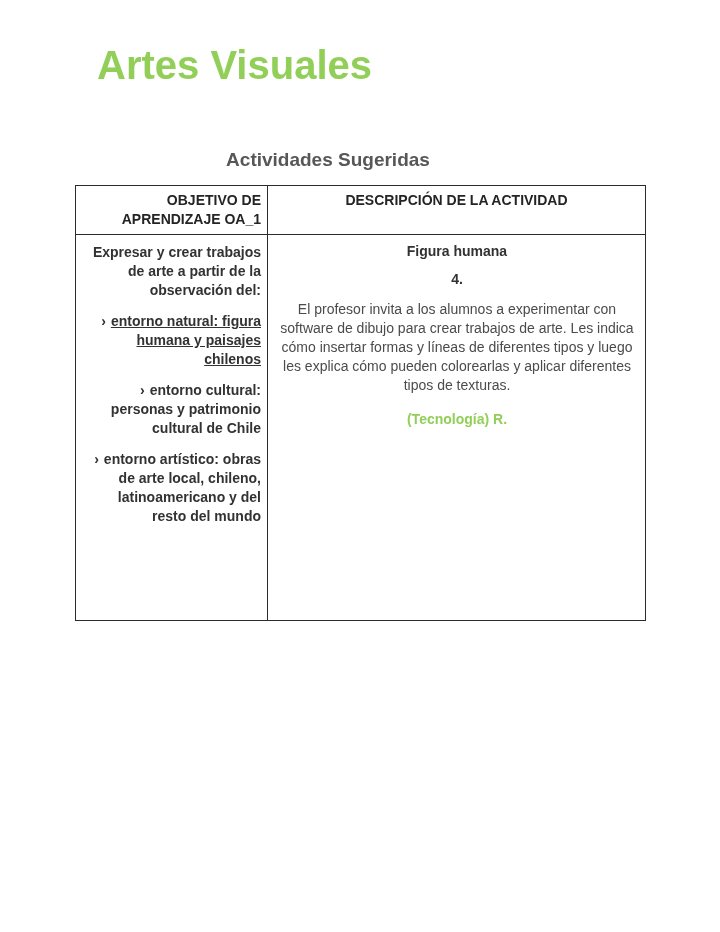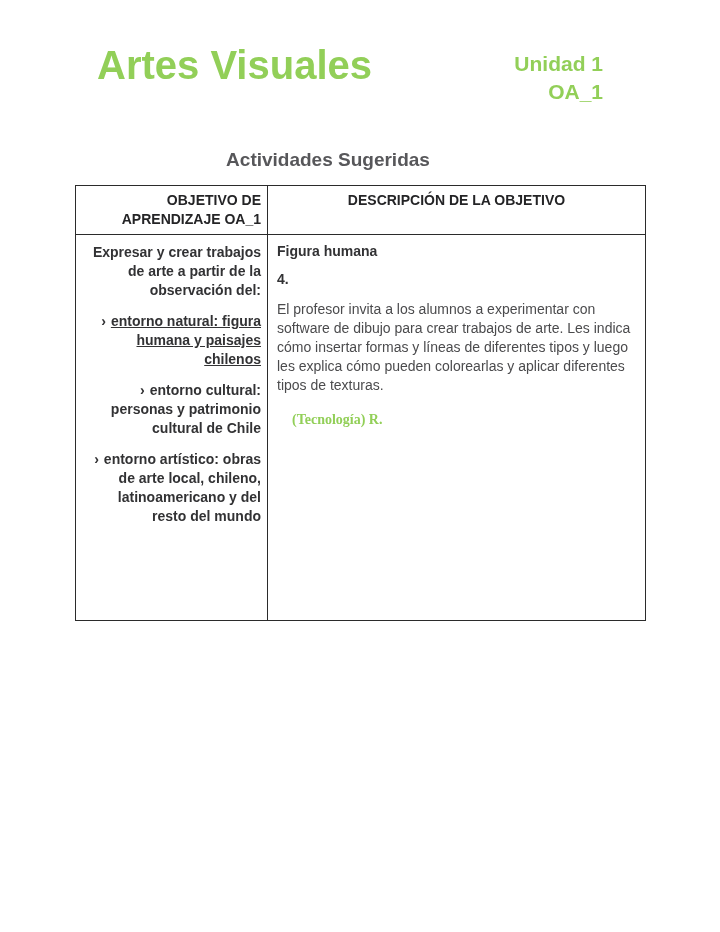--- a/index.html
+++ b/index.html
@@ -68,54 +68,51 @@
   td.objective-cell{
     padding:8px 6px;
     font-size:14px;font-weight:bold;line-height:19px;
     color:var(--text-body);
     text-align:right;
   }
   td.activity-cell{
     padding:7px 8px 7px 9px;
     font-size:14px;line-height:19px;
     color:var(--text-gray);
+    text-align:center;
   }
 
   .objective-cell p{margin:0 0 12px;}
   .bullet .marker{margin-right:5px;text-decoration:none;display:inline-block;}
   .bullet .u{text-decoration:underline;}
 
   .act-title{font-weight:bold;color:var(--text-body);margin:0 0 9px;}
   .act-number{font-weight:bold;color:var(--text-body);margin:0 0 11px;}
   .act-desc{margin:0 0 10px;}
-  .act-tag{font-weight:bold;color:var(--accent-green);margin:15px;font-family:Liberation Serif, serif;}
+  .act-tag{font-weight:bold;color:var(--accent-green);margin:15px;}
 </style>
 </head>
 <body>
 
 <div class="page">
 
   <div class="doc-title">Artes Visuales</div>
 
-  <div class="unit-block">
-    <div>Unidad 1</div>
-    <div>OA_1</div>
-  </div>
 
   <div class="section-title">Actividades Sugeridas</div>
 
   <table class="activities">
     <colgroup>
         <col class="c1">
         <col class="c2">
       </colgroup>
     <thead>
       <tr>
         <th class="col-obj">OBJETIVO DE APRENDIZAJE OA_1</th>
-        <th class="col-desc">DESCRIPCIÓN DE LA OBJETIVO</th>
+        <th class="col-desc">DESCRIPCIÓN DE LA ACTIVIDAD</th>
       </tr>
     </thead>
     <tbody>
       <tr>
         <td class="objective-cell">
           <p class="obj-intro">Expresar y crear trabajos de arte a partir de la observación del:</p>
           <p class="bullet"><span class="marker">›</span><span class="u">entorno natural: figura humana y paisajes chilenos</span></p>
           <p class="bullet"><span class="marker">›</span><span>entorno cultural: personas y patrimonio cultural de Chile</span></p>
           <p class="bullet"><span class="marker">›</span><span>entorno artístico: obras de arte local, chileno, latinoamericano y del resto del mundo</span></p>
         </td>

